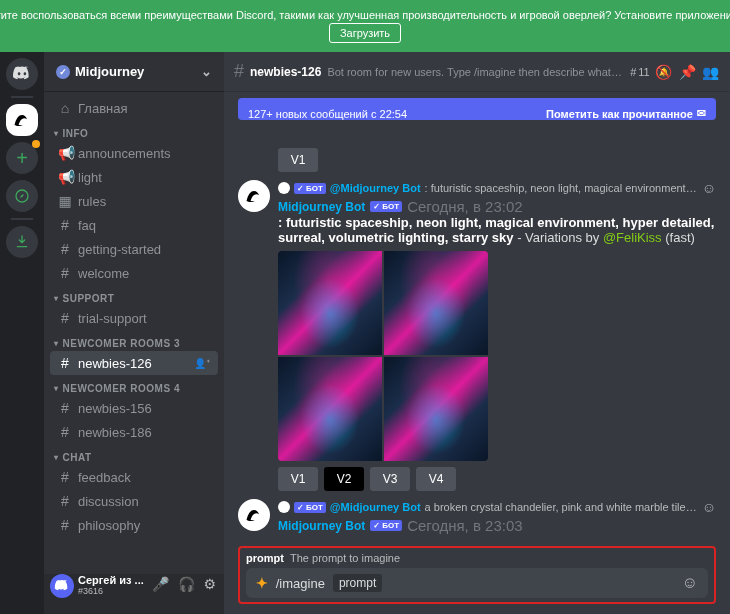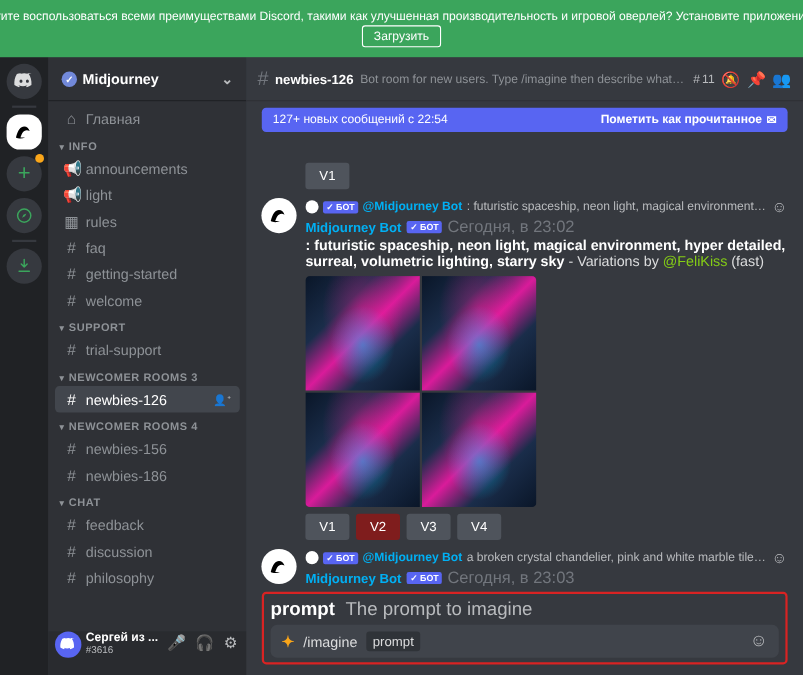--- a/index.html
+++ b/index.html
@@ -30,21 +30,21 @@
 .userbar .un{font-size:11px;color:#fff;font-weight:600;white-space:nowrap;overflow:hidden;text-overflow:ellipsis}
 .userbar .ut{font-size:9px;color:#b9bbbe}
 .userbar .btn{color:#b9bbbe;cursor:pointer;padding:2px;font-size:14px}
 .main{flex:1;display:flex;flex-direction:column;background:#36393f;min-width:0}
 .chhead{height:40px;border-bottom:1px solid #2f3136;display:flex;align-items:center;padding:0 10px;gap:6px;color:#8e9297;font-size:12px;flex-shrink:0}
 .chhead .hash{font-size:18px;color:#72767d}
 .chhead .chname{color:#fff;font-weight:700}
 .chhead .topic{flex:1;white-space:nowrap;overflow:hidden;text-overflow:ellipsis;font-size:11px}
 .chhead .hicon{color:#b9bbbe;cursor:pointer;font-size:14px}
 .chhead .hcount{display:flex;align-items:center;gap:2px;font-size:11px}
-.newmsg{background:#5865f2;color:#fff;display:flex;align-items:center;height:22px;padding:0 10px;font-size:11px;margin:6px 14px 0 14px;border-radius:4px;cursor:pointer}
+.newmsg{background:#5865f2;color:#fff;display:flex;align-items:flex-end;height:22px;padding:0 10px;font-size:11px;margin:6px 14px 0 14px;border-radius:4px;cursor:pointer}
 .newmsg .mr{margin-left:auto;font-weight:600;display:flex;align-items:center;gap:4px}
 .msgs{flex:1;overflow:auto;padding:20px 14px}
 .msg{display:flex;gap:8px;margin-top:8px}
 .msg.cont{margin-top:2px;padding-left:40px}
 .msg .mav{width:32px;height:32px;border-radius:50%;background:#fff;display:flex;align-items:center;justify-content:center;flex-shrink:0}
 .msg .mav svg{width:20px;height:20px}
 .msg .mbody{flex:1;min-width:0}
 .msg .mhead{display:flex;align-items:center;gap:5px;flex-wrap:wrap;font-size:12px}
 .msg .aut{color:#00b0f4;font-weight:600}
 .msg .bot{background:#5865f2;color:#fff;font-size:8px;font-weight:700;padding:1px 3px;border-radius:2px;display:inline-flex;align-items:center;gap:1px}
@@ -54,26 +54,26 @@
 .replyline .rn{color:#00b0f4;font-weight:600}
 .replyline .bm{flex:1;overflow:hidden;text-overflow:ellipsis}
 .msg .txt{color:#dcddde;font-size:13px}
 .msg .txt b{color:#fff}
 .msg .txt .link{color:#84cc16}
 .imgs{display:grid;grid-template-columns:1fr 1fr;gap:2px;width:210px;height:210px;border-radius:4px;overflow:hidden;margin-top:6px}
 .qimg{background:linear-gradient(135deg,#0a1628 0%,#1a2d4a 30%,#d91b9a 50%,#1a2d4a 70%,#0a1628 100%);position:relative}
 .qimg::after{content:"";position:absolute;inset:0;background:radial-gradient(ellipse at 50% 60%,rgba(0,200,255,.5) 0%,transparent 40%),radial-gradient(ellipse at 50% 30%,rgba(255,30,160,.4) 0%,transparent 50%)}
 .btnrow{display:flex;gap:6px;margin-top:6px;flex-wrap:wrap}
 .dbtn{background:#4f545c;color:#fff;border:none;padding:5px 0;width:40px;border-radius:3px;font-size:12px;cursor:pointer}
-.dbtn.blue{background:#7f1d1d}
+.dbtn.blue{background:#000000}
 .dbtn.ic{display:flex;align-items:center;justify-content:center}
 .react-add{margin-left:auto;color:#b9bbbe;font-size:14px}
 .inputwrap{padding:6px 14px 10px 14px}
 .inputbox{border:2px solid #d92323;border-radius:4px;padding:4px 6px}
-.hint{color:#b9bbbe;font-size:17px;margin-bottom:4px}
+.hint{color:#b9bbbe;font-size:11px;margin-bottom:4px}
 .hint b{color:#fff;font-weight:700}
 .ibox{background:#40444b;border-radius:6px;display:flex;align-items:center;padding:6px 10px;gap:8px}
 .ibox .slash{color:#faa61a;font-weight:700;font-size:14px}
 .ibox .cmd{color:#dcddde;font-size:13px}
 .ibox .arg{background:#2f3338;padding:2px 6px;border-radius:3px;color:#dcddde;font-size:12px}
 .ibox .em{margin-left:auto;color:#b9bbbe;cursor:pointer;font-size:16px}
 ::-webkit-scrollbar{width:6px}
 ::-webkit-scrollbar-track{background:transparent}
 ::-webkit-scrollbar-thumb{background:#202225;border-radius:3px}
 </style>

